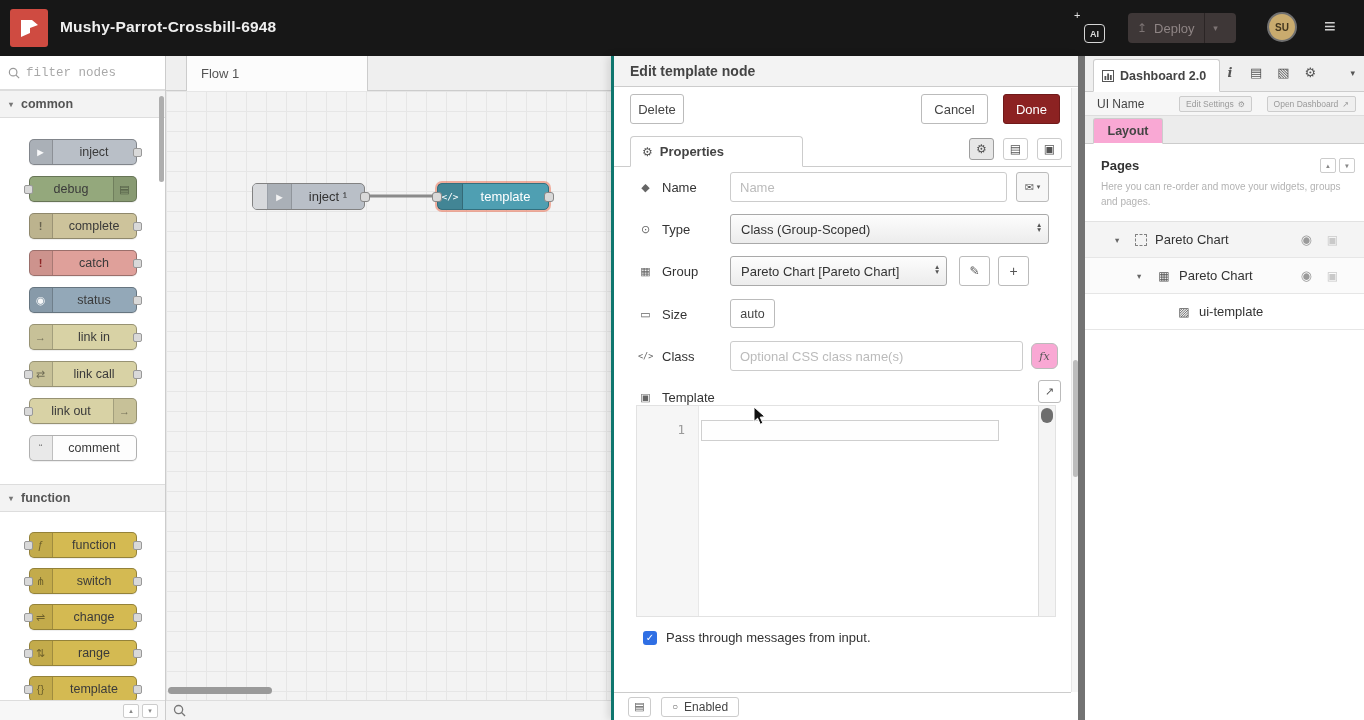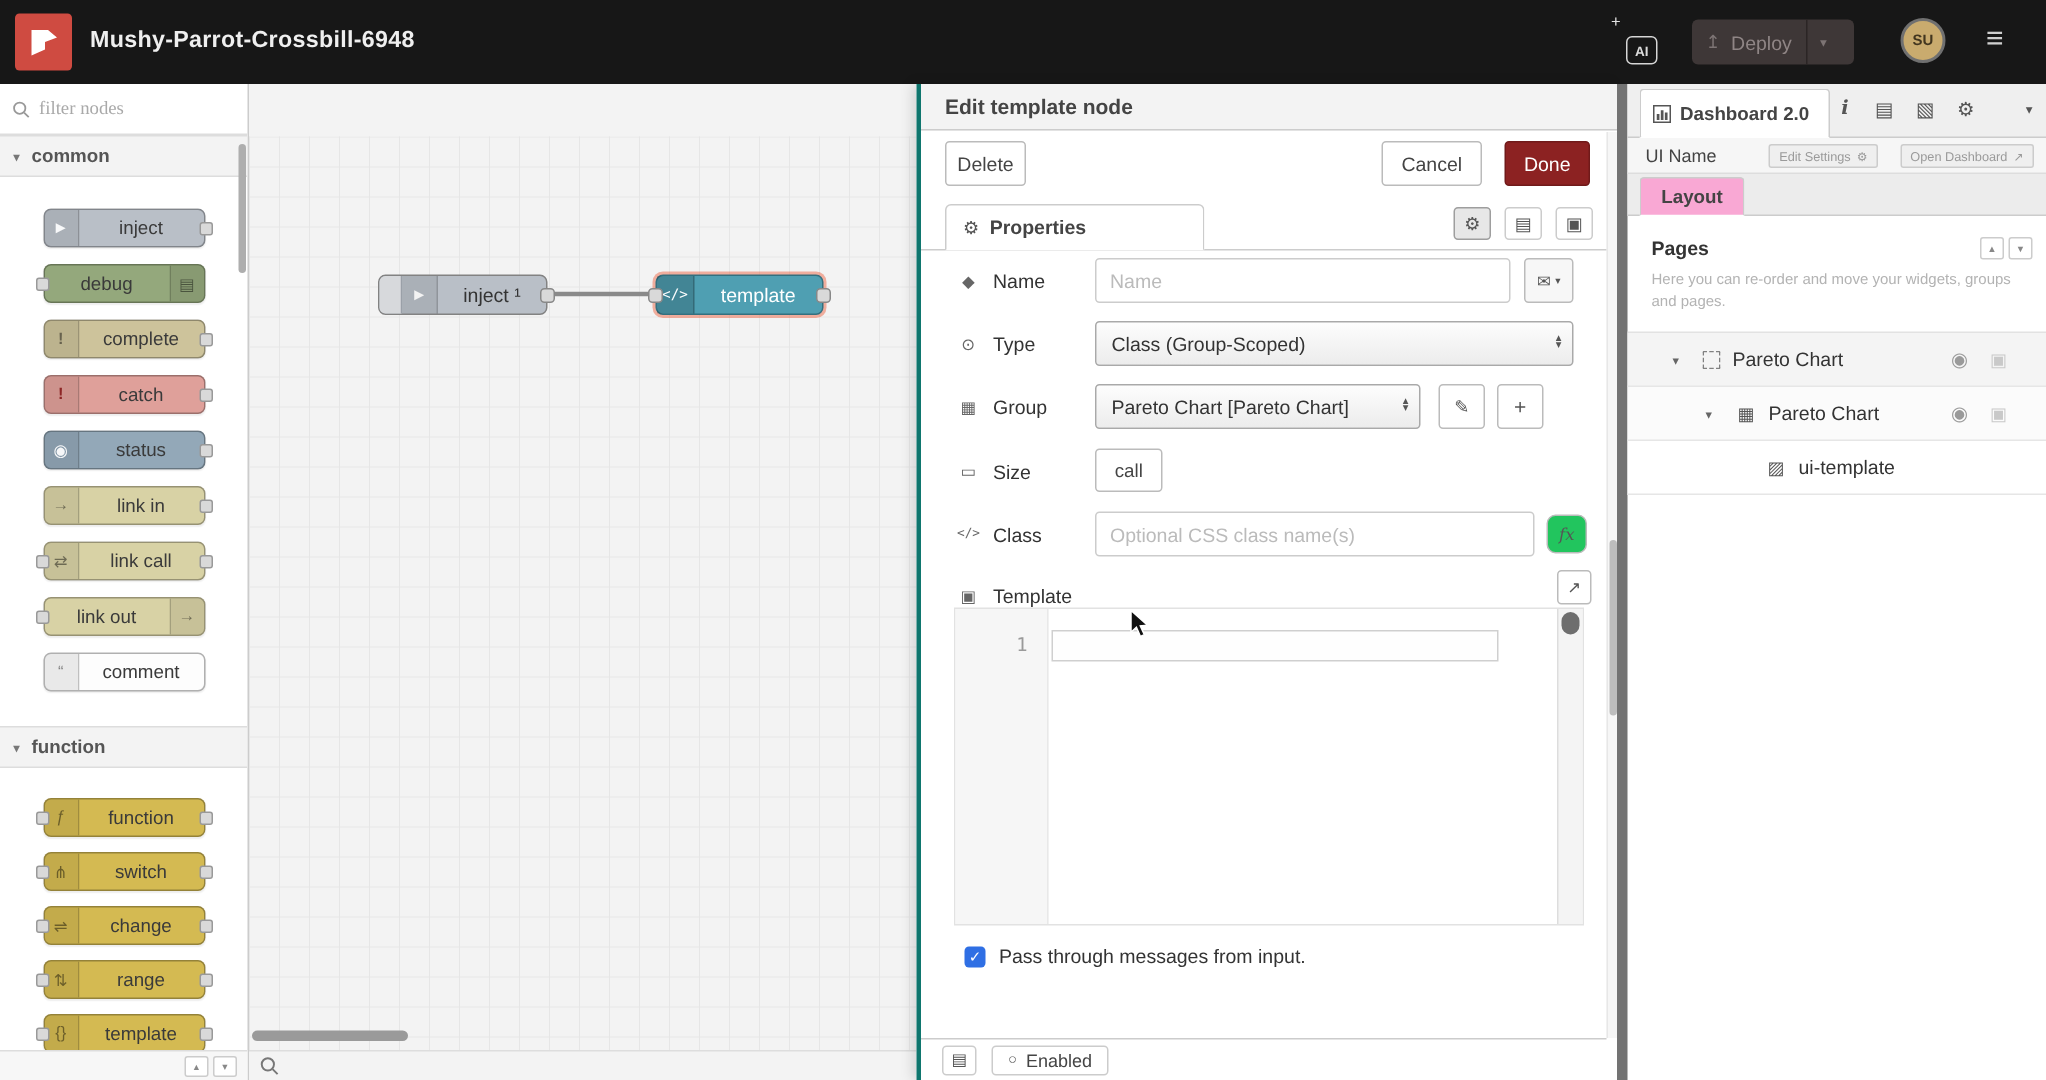--- a/index.html
+++ b/index.html
@@ -18,21 +18,21 @@
   .deploy-icon{margin-left:9px;font-size:12px;color:#7d7474}
   .deploy-label{margin-left:7px}
   .deploy-sep{width:1px;height:30px;background:#2b2525;margin-left:9px}
   .deploy-caret{width:22px;text-align:center;font-size:9px;color:#7d7474}
   .avatar{position:absolute;left:1267px;top:12px;width:30px;height:30px;border-radius:50%;background:#c9ab6e;border:2px solid #707070;display:flex;align-items:center;justify-content:center;font-size:10px;font-weight:700;color:#42361f}
   .menu-btn{position:absolute;left:1324px;top:15px;color:#cfcfcf;font-size:20px;cursor:pointer}
 
   
   .palette{position:absolute;top:56px;left:0;width:166px;bottom:0;background:#fff;border-right:1px solid #ccc;overflow:hidden}
   .palette-search{height:34px;border-bottom:1px solid #ddd;display:flex;align-items:center;gap:6px;padding-left:8px}
-  .palette-search input{border:0;outline:none;font-size:12.5px;color:#555;width:110px;font-family:Liberation Serif, serif}
+  .palette-search input{border:0;outline:none;font-size:12.5px;color:#555;width:110px;font-family:Liberation Mono, monospace}
   .palette-search input::placeholder{color:#a9a9a9}
   .pal-cat-header{height:28px;background:#f3f3f3;border-top:1px solid #ddd;border-bottom:1px solid #ddd;display:flex;align-items:center;gap:8px;padding-left:9px;font-size:12.5px;font-weight:700;color:#555}
   .cat-chev{font-size:8px;color:#777}
   .pal-nodes{padding:10px 0 12px}
   .pnode{position:relative;width:108px;height:26px;margin:11px auto;border:1px solid rgba(0,0,0,.3);border-radius:5px;font-size:12.5px;color:#3a3a3a;display:flex;align-items:stretch;box-shadow:0 1px 1px rgba(0,0,0,.07);cursor:grab}
   .pal-nodes.second .pnode{margin:10px auto}
   .pn-label{flex:1;display:flex;align-items:center;justify-content:center;padding:0 3px;white-space:nowrap;overflow:hidden}
   .pn-icon{width:23px;display:flex;align-items:center;justify-content:center;background:rgba(0,0,0,.08);font-size:11px;color:rgba(0,0,0,.45)}
   .pn-icon.left{border-right:1px solid rgba(0,0,0,.18);border-radius:4px 0 0 4px}
   .pn-icon.right{order:2;border-left:1px solid rgba(0,0,0,.18);border-radius:0 4px 4px 0}
@@ -93,21 +93,21 @@
   .sq-btn{position:absolute;border:1px solid #bbb;border-radius:3px;background:#f7f7f7;display:flex;align-items:center;justify-content:center;color:#555;cursor:pointer}
   .name-extra{left:402px;top:116px;width:33px;height:30px;gap:3px;font-size:11px}
   .name-extra .cr{font-size:7px}
   .selectbox{position:absolute;height:30px;border:1px solid #a9a9a9;border-radius:3px;background:linear-gradient(#fdfdfd,#ececec);display:flex;align-items:center;padding:0 22px 0 10px;font-size:13px;color:#333;cursor:pointer}
   .sel-type{left:116px;top:158px;width:319px}
   .sel-group{left:116px;top:200px;width:217px}
   .stepper{position:absolute;right:7px;top:7px;display:flex;flex-direction:column;line-height:.68;font-size:7.5px;color:#555}
   .grp-edit{left:345px;top:200px;width:31px;height:30px;background:#fff;font-size:12px}
   .grp-add{left:384px;top:200px;width:31px;height:30px;background:#fff;font-size:14px}
   .size-btn{left:116px;top:243px;width:45px;height:29px;background:#fff;font-size:12.5px;color:#444}
-  .fx-btn{left:417px;top:287px;width:27px;height:26px;border-radius:6px;background:#22c55e;font-size:11px;font-style:italic;font-family:"DejaVu Serif",serif}
+  .fx-btn{left:417px;top:287px;width:27px;height:26px;border-radius:6px;background:#f9a8d4;font-size:11px;font-style:italic;font-family:"DejaVu Serif",serif}
   .expand-btn{left:424px;top:324px;width:23px;height:23px;background:#fff;font-size:11px}
   .editor{position:absolute;left:22px;top:349px;width:420px;height:212px;border:1px solid #e2e2e2;background:#fff}
   .gutter{position:absolute;left:0;top:0;bottom:0;width:62px;background:#f6f6f6;border-right:1px solid #e8e8e8;font-family:"DejaVu Sans Mono",monospace;font-size:12.5px;color:#9a9a9a;text-align:right;padding:16px 13px 0 0}
   .active-line{position:absolute;left:64px;top:14px;width:298px;height:21px;border:1px solid #cfcfcf;background:#fefefe}
   .ed-scroll{position:absolute;right:0;top:0;bottom:0;width:17px;background:#f4f4f4;border-left:1px solid #ddd;cursor:pointer}
   .ed-thumb{position:absolute;top:2px;right:2px;width:12px;height:15px;background:#6e6e6e;border-radius:6px}
   .passrow{position:absolute;left:29px;top:574px;display:flex;align-items:center;gap:9px;font-size:13px;color:#333}
   .cb{width:14px;height:14px;background:#2f6fe4;border-radius:3px;color:#fff;font-size:10px;display:flex;align-items:center;justify-content:center;cursor:pointer}
   .tray-footer{position:absolute;left:0;right:7px;bottom:0;height:28px;border-top:1px solid #ccc;display:flex;align-items:center;gap:10px;padding-left:14px;background:#fff}
   .tf-icon{width:23px;height:20px;border:1px solid #ccc;border-radius:3px;font-size:11px;color:#555;display:flex;align-items:center;justify-content:center;cursor:pointer}
@@ -272,20 +272,25 @@
     </div>
 
     <div class="pal-scroll"></div>
   </div>
   <div class="pal-footer">
     <span class="pf-btn">▴</span>
     <span class="pf-btn">▾</span>
   </div>
 
   <div class="canvas">
+    <div class="tabbar">
+      <div class="flow-tab">
+        <span>Flow 1</span>
+      </div>
+    </div>
     <div class="grid">
       <svg class="wires" width="445" height="609">
         <path d="M199 105 C225 105 245 105 271 105" fill="none" stroke="#8a8a8a" stroke-width="3"></path>
       </svg>
       <div class="cnode inject-node">
         <span class="inj-btn"></span>
         <span class="inj-icon">►</span>
         <span class="cn-label">inject ¹</span>
         <span class="port out"></span>
       </div>
@@ -363,21 +368,21 @@
         <span>✎</span>
       </div>
     <div class="sq-btn grp-add">
         <span>+</span>
       </div>
 
     <div class="frow r-size">
       <span class="fic">▭</span>
       <span>Size</span>
     </div>
-    <div class="sq-btn size-btn">call</div>
+    <div class="sq-btn size-btn">auto</div>
 
     <div class="frow r-class">
       <span class="fic mono">&lt;/&gt;</span>
       <span>Class</span>
     </div>
     <input class="tinput class-input" placeholder="Optional CSS class name(s)" style="">
     <div class="sq-btn fx-btn">fx</div>
 
     <div class="frow r-tmpl">
       <span class="fic">▣</span>

